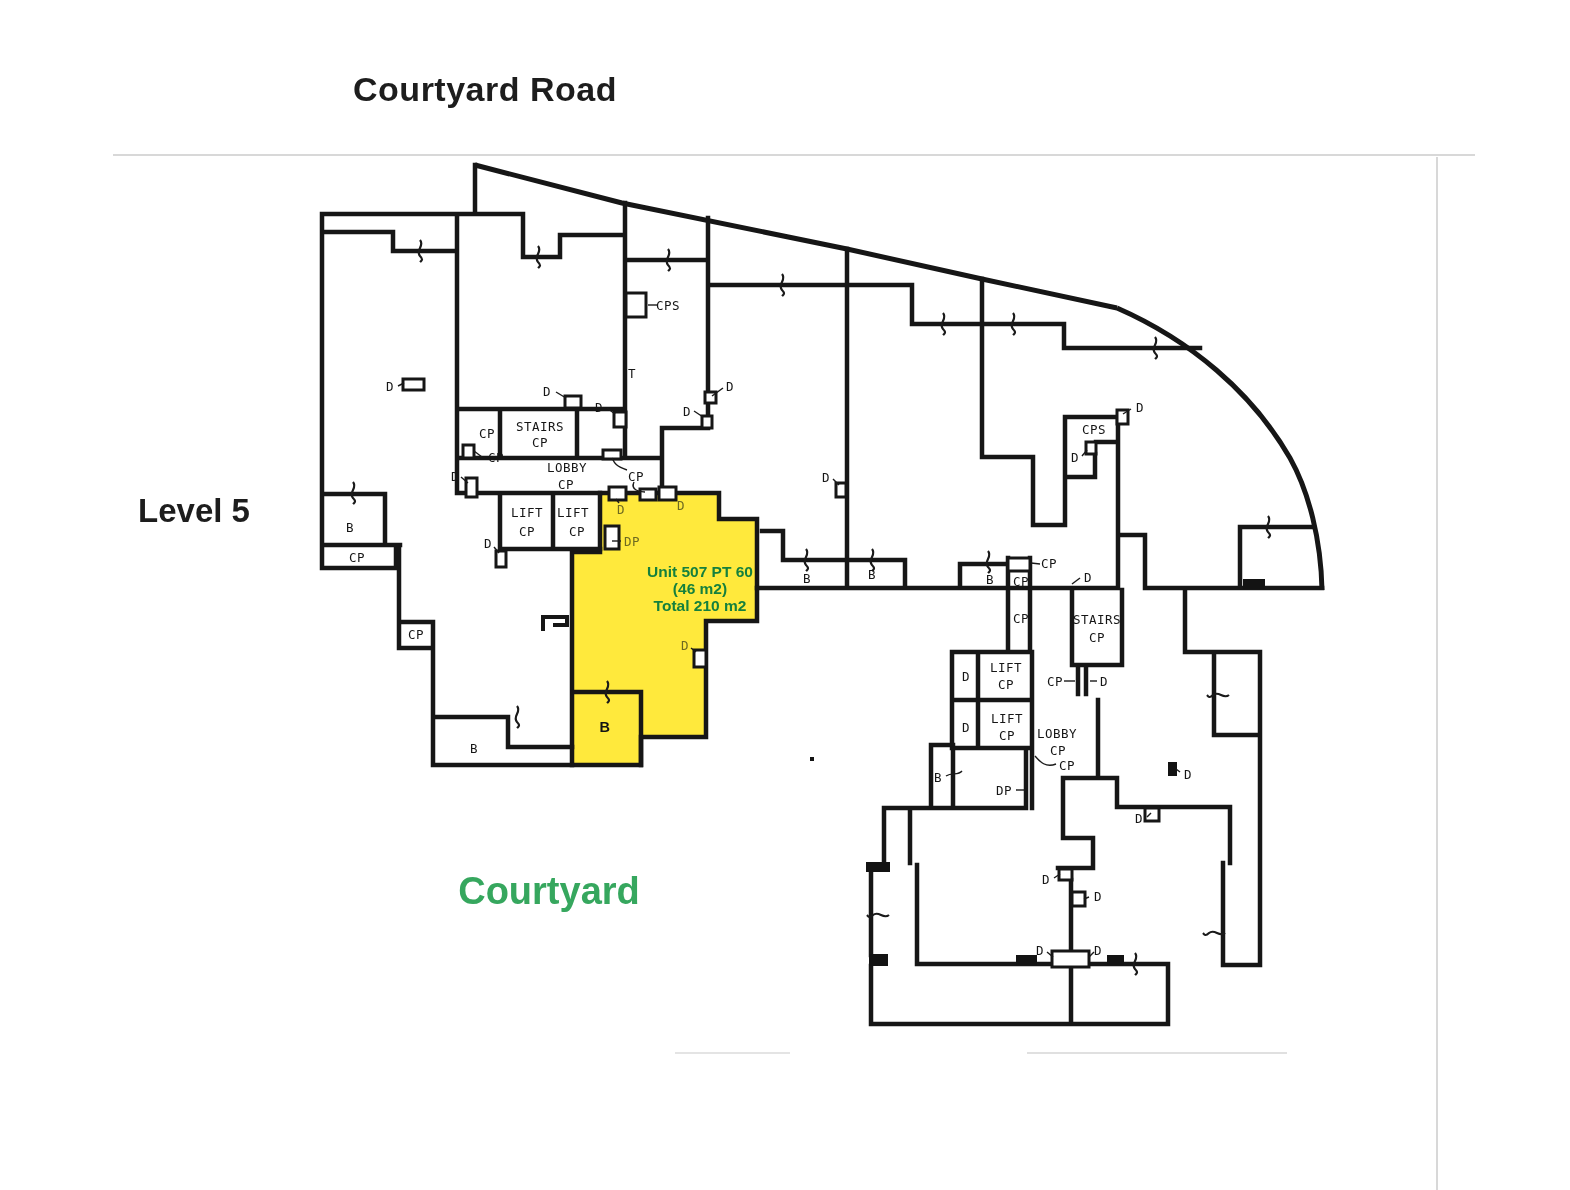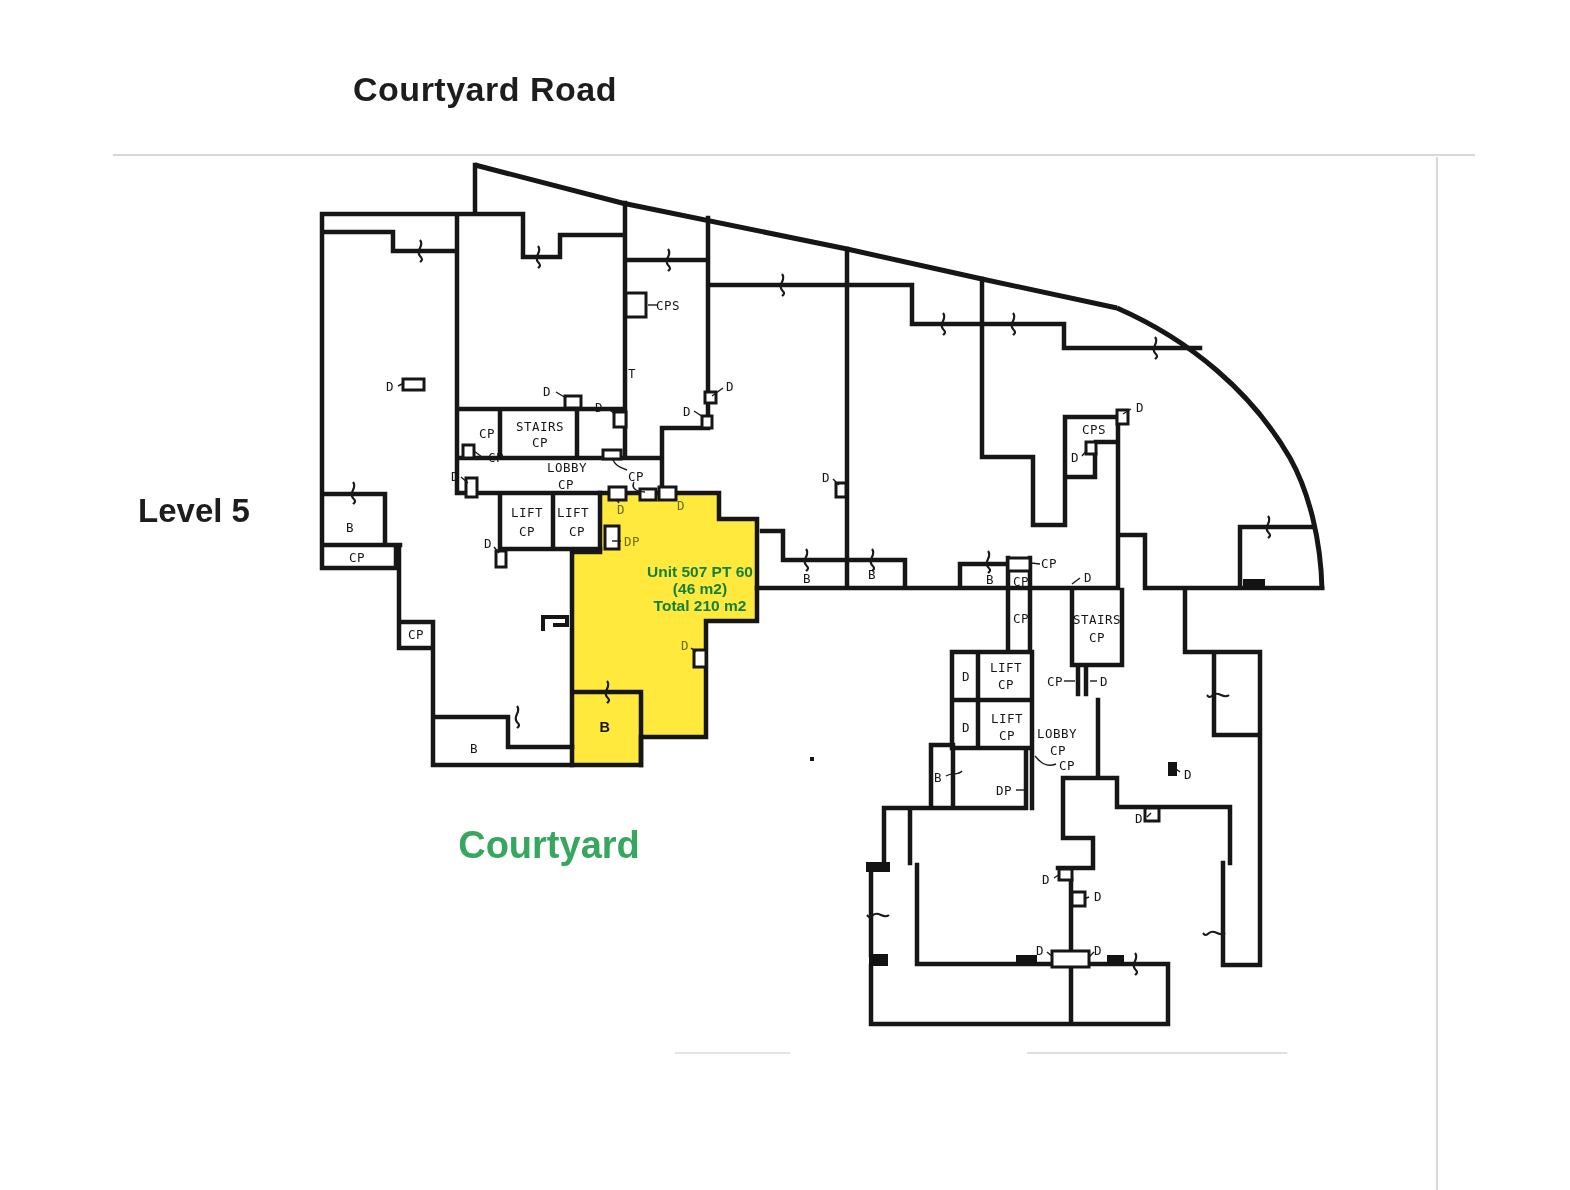--- a/index.html
+++ b/index.html
@@ -202,21 +202,21 @@
       <use href="#sqv" transform="translate(1135,964)"></use>
       <use href="#sqv" transform="translate(607,692)"></use>
       <use href="#sqv" transform="translate(878,915) rotate(90)"></use>
       <use href="#sqv" transform="translate(1214,933) rotate(90)"></use>
       <use href="#sqv" transform="translate(1218,695) rotate(90)"></use>
     </g>
   </svg>
 
   <div id="road-label" class="hd" style="left:485px;top:89px;">Courtyard Road</div>
   <div id="level-label" class="hd" style="left:194px;top:511px;">Level 5</div>
-  <div id="courtyard-label" class="hd" style="left:549px;top:845px;color:#36a75e;">Courtyard</div>
+  <div id="courtyard-label" class="hd" style="left:549px;top:891px;color:#36a75e;">Courtyard</div>
 
   <div id="unit-info">
     <div>Unit 507 PT 60</div>
     <div>(46 m2)</div>
     <div>Total 210 m2</div>
   </div>
 
   <div id="labels">
       <span class="lb " style="left: 350px; top: 527px;">B</span>
       <span class="lb " style="left: 357px; top: 557px;">CP</span>

